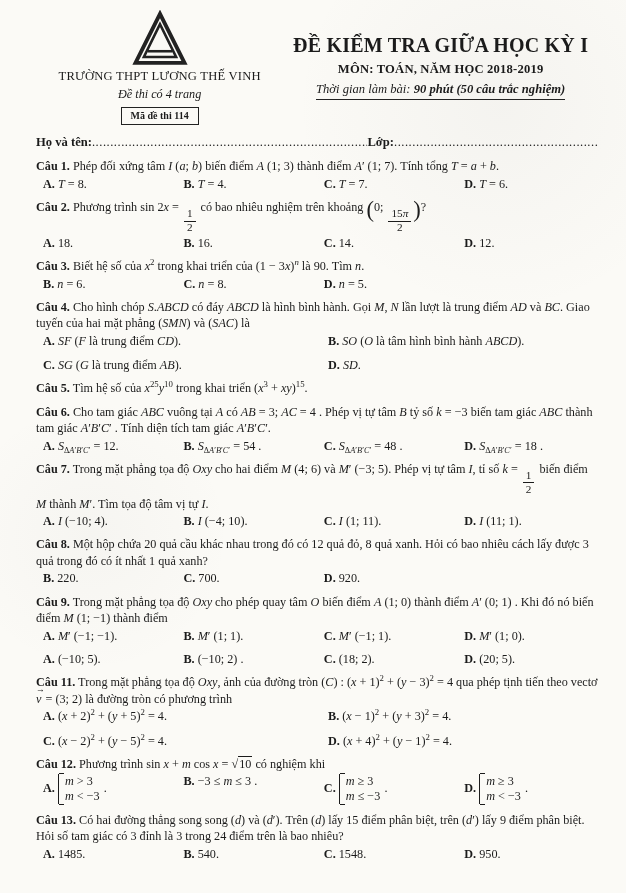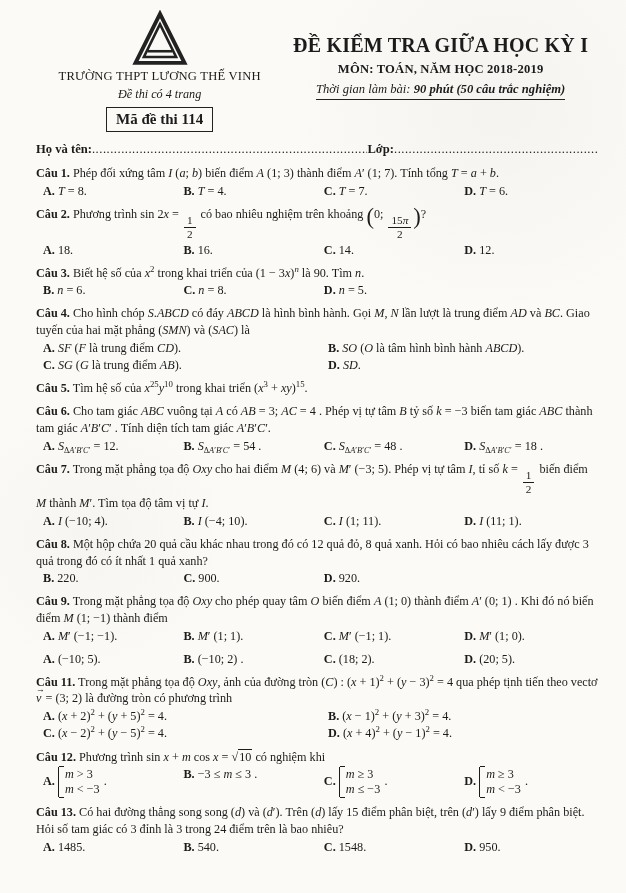--- a/index.html
+++ b/index.html
@@ -11,36 +11,36 @@
                      radial-gradient(circle at 15% 60%, rgba(120,120,120,0.04), transparent 18%);
     color:#1b1b1b;padding:8px 28px 12px 36px;font-size:12.2px;line-height:1.36;
     overflow:hidden;display:flex;flex-direction:column;
   }
   
   .header{display:flex;align-items:flex-start;}
   .h-left{width:44%;text-align:center;}
   .h-left svg{display:block;margin:2px auto 0;}
   .school{font-size:12.6px;letter-spacing:.2px;white-space:nowrap;}
   .pages-note{font-style:italic;font-size:12.2px;margin-top:1px;}
-  .code-box{display:inline-block;border:1.6px solid #222;padding:1px 9px 2px;font-weight:bold;font-size:15px;margin-top:4px;}
+  .code-box{display:inline-block;border:1.6px solid #222;padding:1px 9px 2px;font-weight:bold;font-size:10px;margin-top:4px;}
   .h-right{width:56%;text-align:center;padding-top:24px;}
   .title{font-weight:bold;font-size:20px;letter-spacing:.2px;}
   .subject{font-size:12.6px;font-weight:600;margin-top:2px;letter-spacing:.2px;}
   .duration{display:inline-block;font-style:italic;font-size:12.6px;margin-top:3px;border-bottom:1.5px solid #222;padding-bottom:1px;}
   
   .student-line{display:flex;align-items:flex-start;margin:9px 0 7px;font-size:12.6px;}
   .student-line b{white-space:nowrap;}
   .dots{overflow:hidden;white-space:nowrap;flex:1.35;letter-spacing:.5px;color:#222;}
   .dots2{flex:1;}
   
   .questions{flex:0 1 auto;}
   .question{margin-bottom:6.5px;}
   .q-num{font-weight:bold;}
   .q-options{display:grid;grid-template-columns:1fr 1fr 1fr .98fr;column-gap:4px;margin-top:1px;padding-left:7px;align-items:start;}
-  .q-options.two{grid-template-columns:1.02fr .98fr;row-gap:1px;}
+  .q-options.two{grid-template-columns:1.02fr .98fr;row-gap:8px;}
   .option{white-space:normal;}
   .o-letter{font-weight:bold;}
   sup{font-size:.72em;line-height:0;}
   sub{font-size:.68em;line-height:0;}
   .frac{display:inline-flex;flex-direction:column;text-align:center;vertical-align:-.55em;line-height:1.05;font-size:.92em;margin:0 2px;}
   .frac>span:first-child{border-bottom:1.1px solid #1b1b1b;padding:0 3px .5px;}
   .frac>span:last-child{padding-top:.5px;}
   .bigp{font-size:1.85em;vertical-align:-.28em;line-height:0;}
   .cases{display:inline-flex;flex-direction:column;line-height:1.22;padding-left:6px;border-left:1.7px solid #1b1b1b;position:relative;vertical-align:middle;margin:1px 1px 1px 0;}
   .cases::before,.cases::after{content:"";position:absolute;left:0;width:5px;border-top:1.7px solid #1b1b1b;}
@@ -144,21 +144,21 @@
           <div class="option"><span class="o-letter">A.</span> <span class="o-text"><i>I</i> (−10; 4).</span></div>
           <div class="option"><span class="o-letter">B.</span> <span class="o-text"><i>I</i> (−4; 10).</span></div>
           <div class="option"><span class="o-letter">C.</span> <span class="o-text"><i>I</i> (1; 11).</span></div>
           <div class="option"><span class="o-letter">D.</span> <span class="o-text"><i>I</i> (11; 1).</span></div>
         </div>
       </div>
       <div class="question">
         <div class="q-body"><span class="q-num">Câu 8.</span> Một hộp chứa 20 quả cầu khác nhau trong đó có 12 quả đỏ, 8 quả xanh. Hỏi có bao nhiêu cách lấy được 3 quả trong đó có ít nhất 1 quả xanh?</div>
         <div class="q-options four">
           <div class="option"><span class="o-letter">B.</span> <span class="o-text">220.</span></div>
-          <div class="option"><span class="o-letter">C.</span> <span class="o-text">900.</span></div>
+          <div class="option"><span class="o-letter">C.</span> <span class="o-text">700.</span></div>
           <div class="option"><span class="o-letter">D.</span> <span class="o-text">920.</span></div>
         </div>
       </div>
       <div class="question">
         <div class="q-body"><span class="q-num">Câu 9.</span> Trong mặt phẳng tọa độ <i>Oxy</i> cho phép quay tâm <i>O</i> biến điểm <i>A</i> (1; 0) thành điểm <i>A</i>′ (0; 1) . Khi đó nó biến điểm <i>M</i> (1; −1) thành điểm</div>
         <div class="q-options four">
           <div class="option"><span class="o-letter">A.</span> <span class="o-text"><i>M</i>′ (−1; −1).</span></div>
           <div class="option"><span class="o-letter">B.</span> <span class="o-text"><i>M</i>′ (1; 1).</span></div>
           <div class="option"><span class="o-letter">C.</span> <span class="o-text"><i>M</i>′ (−1; 1).</span></div>
           <div class="option"><span class="o-letter">D.</span> <span class="o-text"><i>M</i>′ (1; 0).</span></div>

